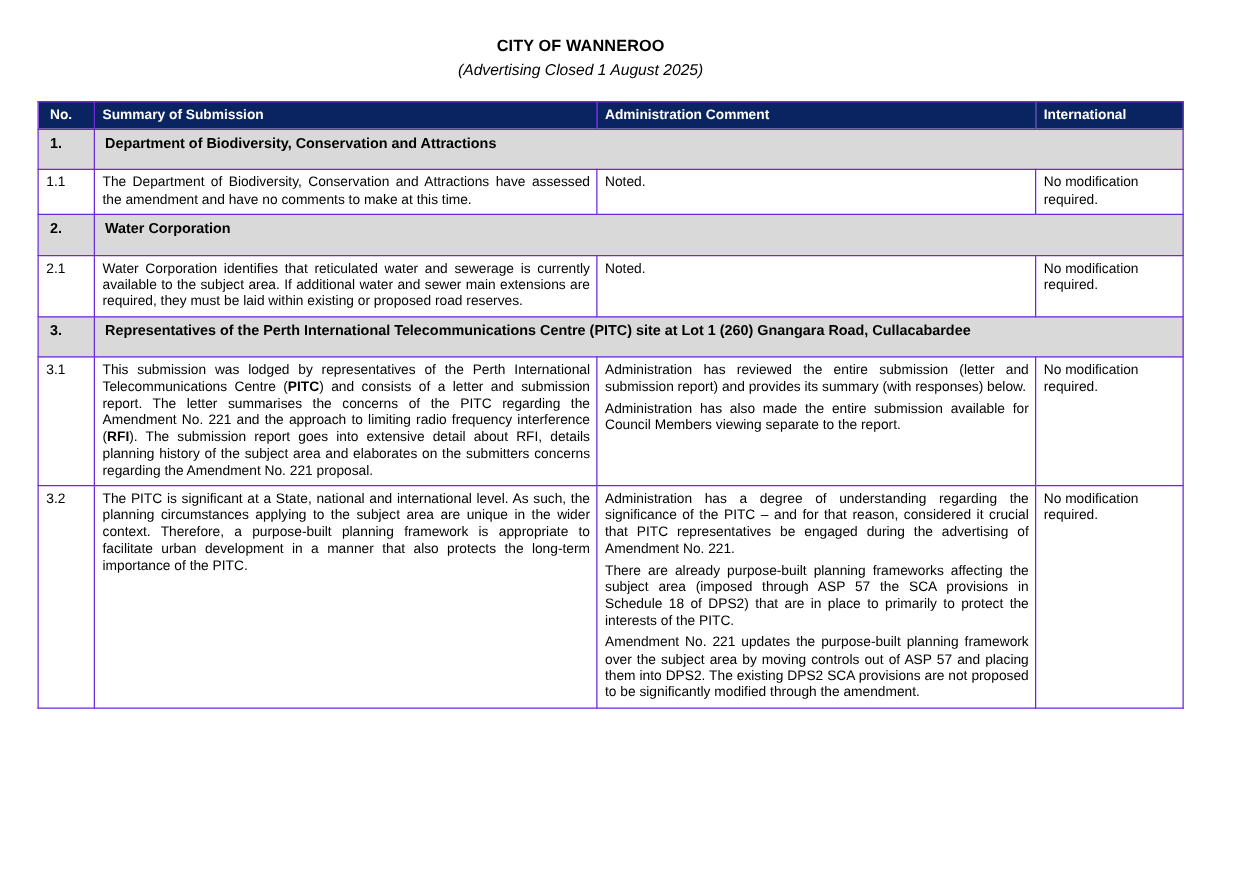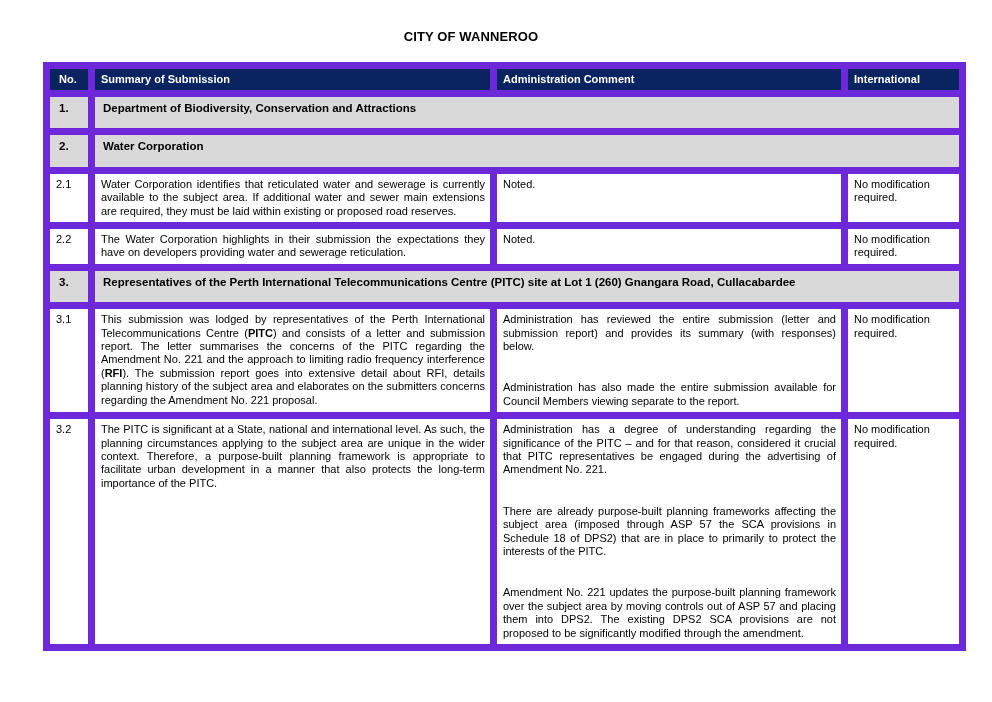--- a/index.html
+++ b/index.html
@@ -12,21 +12,21 @@
     height: 702px;
     font-family: "Liberation Sans", sans-serif;
     color: #000000;
     overflow: hidden;
   }
   .page {
     position: relative;
     width: 936px;
     height: 702px;
     box-sizing: border-box;
-    padding: 28px 37px 0 43px;
+    padding: 28px 37px 0 30px;
   }
 
   
   .title-block {
     text-align: center;
     margin: 0 0 16px 0;
   }
   .title-line {
     font-size: 13px;
     font-weight: bold;
@@ -42,21 +42,21 @@
   }
 
   
   table.schedule {
     width: 916px;
     border-collapse: collapse;
     table-layout: fixed;
     border: 1px solid #9a9a9a;
   }
   table.schedule td, table.schedule th {
-    border: 7px solid #6d28d9;
+    border: 1px solid #6d28d9;
     vertical-align: top;
     padding: 4px 5px 4px 6px;
     font-size: 11px;
     line-height: 13.4px;
   }
 
   
   col.c-no    { width: 45px; }
   col.c-sum   { width: 402px; }
   col.c-admin { width: 351px; }
@@ -107,34 +107,35 @@
     padding-right: 7px;
   }
   td.col-rec {
     text-align: left;
     padding-left: 7px;
   }
   td p {
     margin: 0;
   }
   td p + p {
-    margin-top: 28px;
+    margin-top: 4px;
   }
   
   td.col-sum p, td.col-admin p {
     hyphens: none;
   }
 </style>
 </head>
 <body>
 
 <div class="page">
 
   <div class="title-block">
     <div class="title-line">CITY OF WANNEROO</div>
+    <div class="title-sub">(Advertising Closed 1 August 2025)</div>
   </div>
 
   <table class="schedule">
     <colgroup>
       <col class="c-no">
         <col class="c-sum">
         <col class="c-admin">
         <col class="c-rec">
     </colgroup>
     <thead>
@@ -143,44 +144,44 @@
         <th>Summary of Submission</th>
         <th>Administration Comment</th>
         <th>International</th>
       </tr>
     </thead>
     <tbody id="table-body">
         <tr class="section-row">
           <td class="sec-no">1.</td>
           <td class="sec-title" colspan="3">Department of Biodiversity, Conservation and Attractions</td>
         </tr>
+        <tr>
+          <td class="col-no">1.1</td>
+          <td class="col-sum">
+            <p>The Department of Biodiversity, Conservation and Attractions have assessed the amendment and have no comments to make at this time.</p>
+          </td>
+          <td class="col-admin">
+            <p>Noted.</p>
+          </td>
+          <td class="col-rec">No modification required.</td>
+        </tr>
         <tr class="section-row">
           <td class="sec-no">2.</td>
           <td class="sec-title" colspan="3">Water Corporation</td>
         </tr>
         <tr>
           <td class="col-no">2.1</td>
           <td class="col-sum">
             <p>Water Corporation identifies that reticulated water and sewerage is currently available to the subject area. If additional water and sewer main extensions are required, they must be laid within existing or proposed road reserves.</p>
           </td>
           <td class="col-admin">
             <p>Noted.</p>
           </td>
           <td class="col-rec">No modification required.</td>
         </tr>
-        <tr>
-          <td class="col-no">2.2</td>
-          <td class="col-sum">
-            <p>The Water Corporation highlights in their submission the expectations they have on developers providing water and sewerage reticulation.</p>
-          </td>
-          <td class="col-admin">
-            <p>Noted.</p>
-          </td>
-          <td class="col-rec">No modification required.</td>
-        </tr>
         <tr class="section-row">
           <td class="sec-no">3.</td>
           <td class="sec-title" colspan="3">Representatives of the Perth International Telecommunications Centre (PITC) site at Lot 1 (260) Gnangara Road, Cullacabardee</td>
         </tr>
         <tr>
           <td class="col-no">3.1</td>
           <td class="col-sum">
             <p>This submission was lodged by representatives of the Perth International Telecommunications Centre (<b>PITC</b>) and consists of a letter and submission report. The letter summarises the concerns of the PITC regarding the Amendment No. 221 and the approach to limiting radio frequency interference (<b>RFI</b>). The submission report goes into extensive detail about RFI, details planning history of the subject area and elaborates on the submitters concerns regarding the Amendment No. 221 proposal.</p>
           </td>
           <td class="col-admin">

